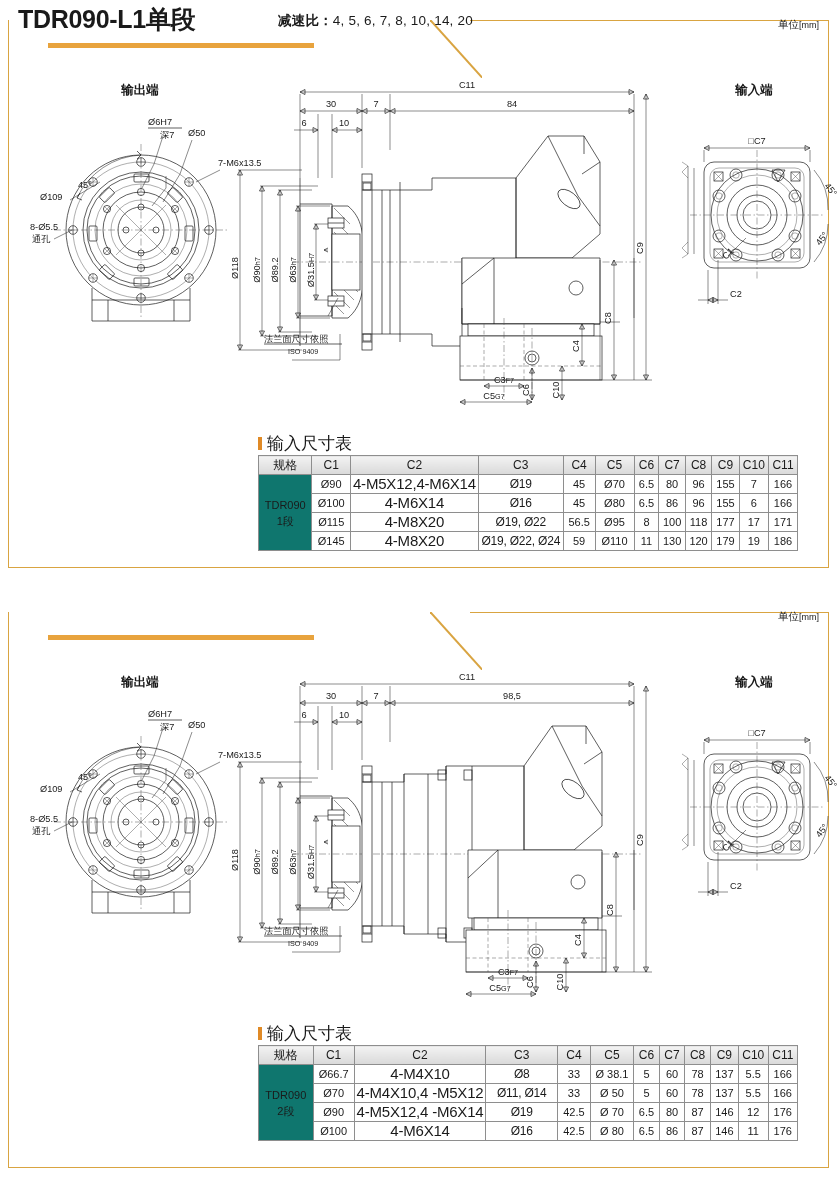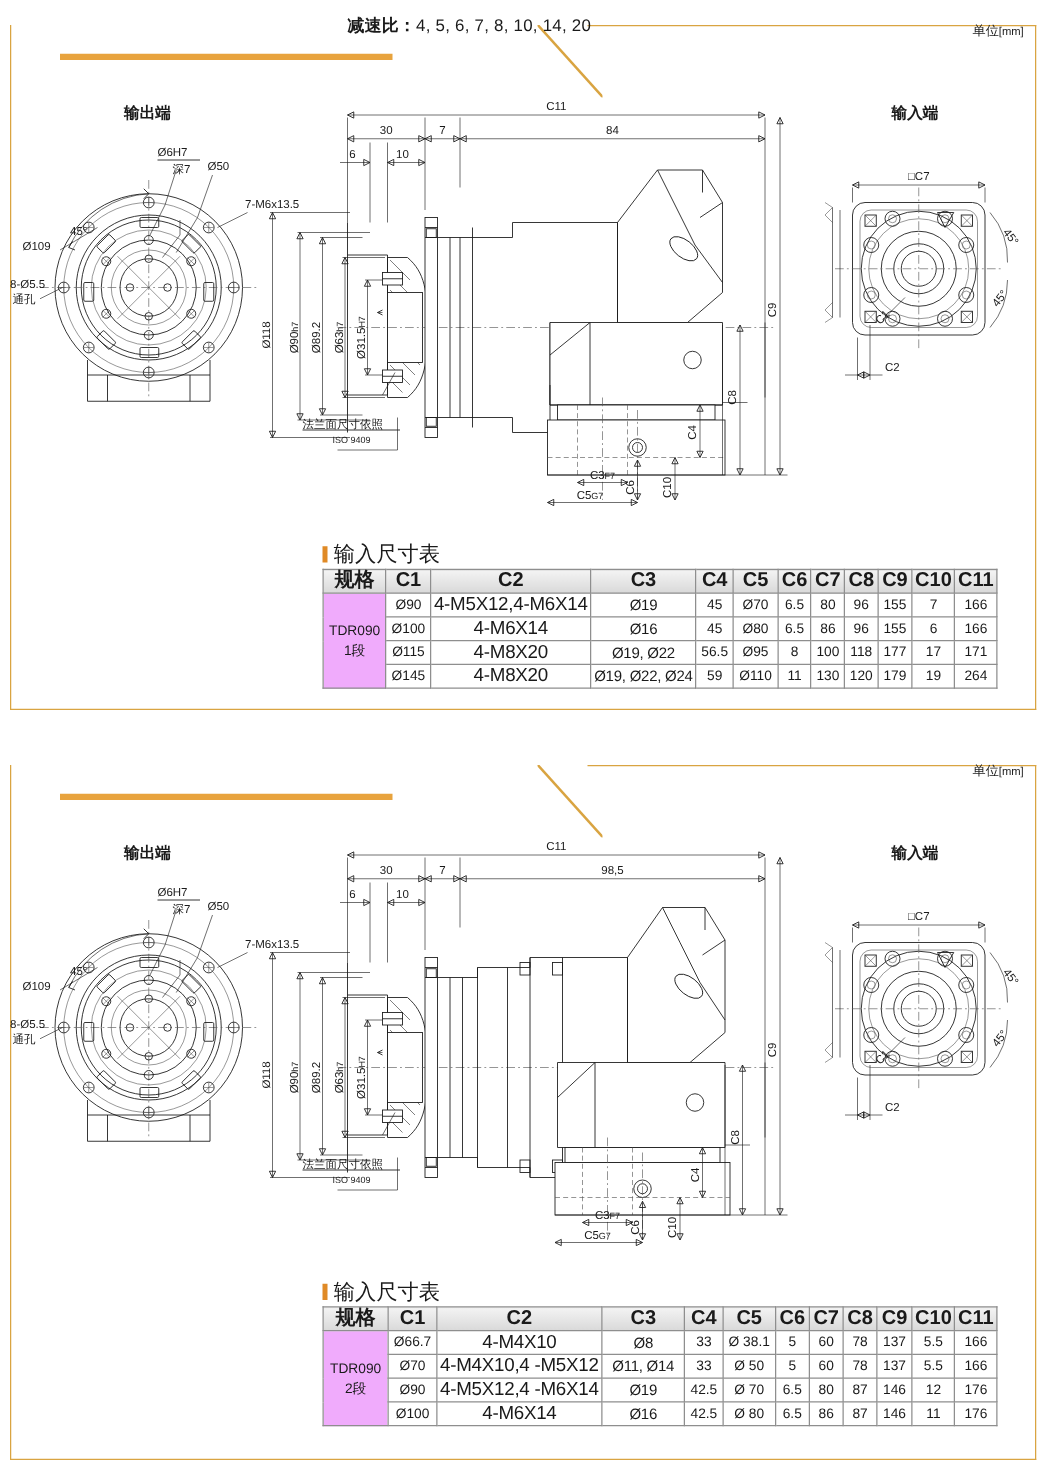--- a/index.html
+++ b/index.html
@@ -84,21 +84,21 @@
     position: absolute;
     right: 18px; top: 18px;
     font-size: 10.5px;
     color: #1a1a1a;
     white-space: nowrap;
     text-align: right;
   }
   .unit-note .mm { font-size: 9px; }
 
   
-  .dwg { position: absolute; }
+  .dwg { position: absolute; padding-left: 22px; }
   .dwg svg { display: block; }
 
   
   .tbl-block { position: absolute; left: 258px; width: 540px; }
   .tbl-title {
     font-size: 17px;
     font-weight: 400;
     color: #1a1a1a;
     margin: 0 0 4px 0;
     padding-left: 9px;
@@ -121,28 +121,28 @@
   table.dim th, table.dim td {
     border: 1px solid #8e8e8e;
     text-align: center;
     padding: 1px 2px;
     height: 18px;
     line-height: 16px;
     white-space: nowrap;
     background: #ffffff;
   }
   table.dim thead th {
-    font-weight: 700;
-    font-size: 16px;
+    font-weight: 400;
+    font-size: 12px;
     background: linear-gradient(#f3f3f3, #d9d9d9);
   }
   table.dim td.spec {
     font-weight: 400;
     font-size: 11px;
-    background: #f0abfc;
+    background: #0f766e;
   }
   table.dim td.c2cell { font-size: 15px; letter-spacing: -0.2px; }
   table.dim td.c3cell { font-size: 12px; letter-spacing: -0.2px; }
 
   
   text { font-family: "Liberation Sans", "DejaVu Sans", sans-serif; fill:#1a1a1a; }
   .tx  { font-size: 9.2px; }
   .txs { font-size: 7.2px; }
   .cn  { font-size: 12.5px; font-weight: 700; }
   .ln   { stroke:#1a1a1a; stroke-width:0.7; fill:none; }
@@ -156,20 +156,23 @@
 <body>
 
 <div id="page">
 
   <div class="section sec1">
 
     <div class="frame"></div>
     <div class="frame-top-right"></div>
     <div class="diag"></div>
 
+    <div class="title-wrap">
+      <div class="model-title">TDR090-L1单段</div>
+    </div>
     <div class="title-underline"></div>
 
     <div class="ratio-line">
       <span class="ratio-label">减速比：</span><span>4, 5, 6, 7, 8, 10, 14, 20</span>
     </div>
 
     <div class="unit-note">
       <span>单位</span><span class="mm">[mm]</span>
     </div>
 
@@ -559,21 +562,21 @@
             <td>Ø145</td>
             <td class="c2cell">4-M8X20</td>
             <td class="c3cell">Ø19, Ø22, Ø24</td>
             <td>59</td>
             <td>Ø110</td>
             <td>11</td>
             <td>130</td>
             <td>120</td>
             <td>179</td>
             <td>19</td>
-            <td>264</td>
+            <td>186</td>
           </tr>
         </tbody>
       </table>
     </div>
   </div>
 
   <div class="section sec2">
 
     <div class="frame"></div>
     <div class="frame-top-right"></div>

